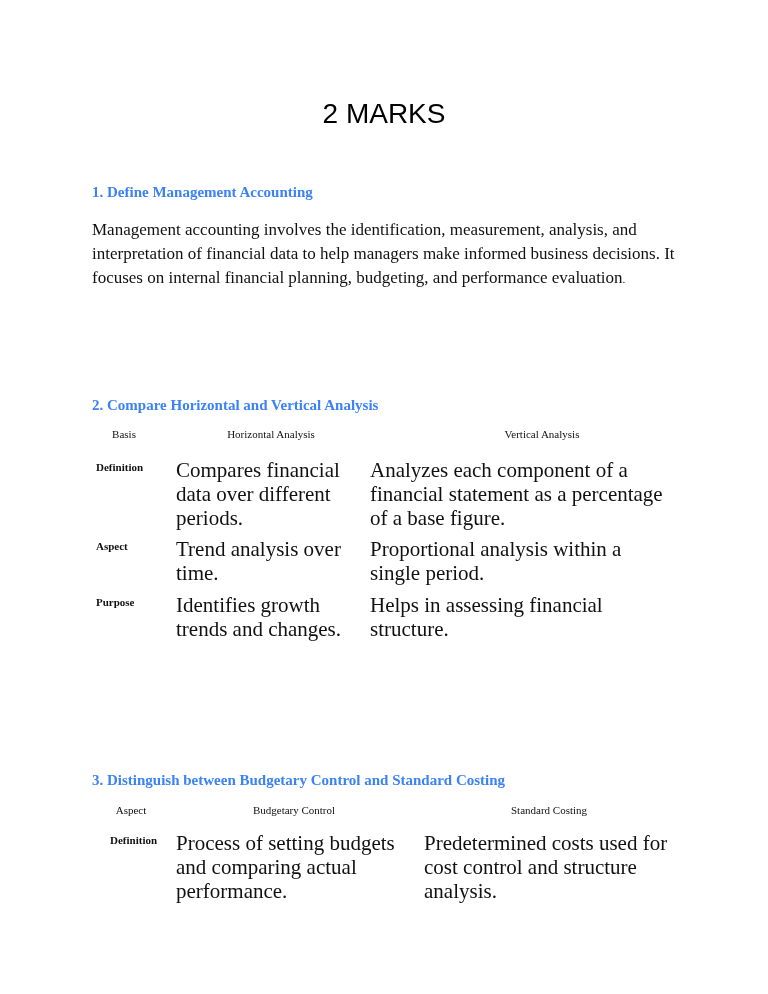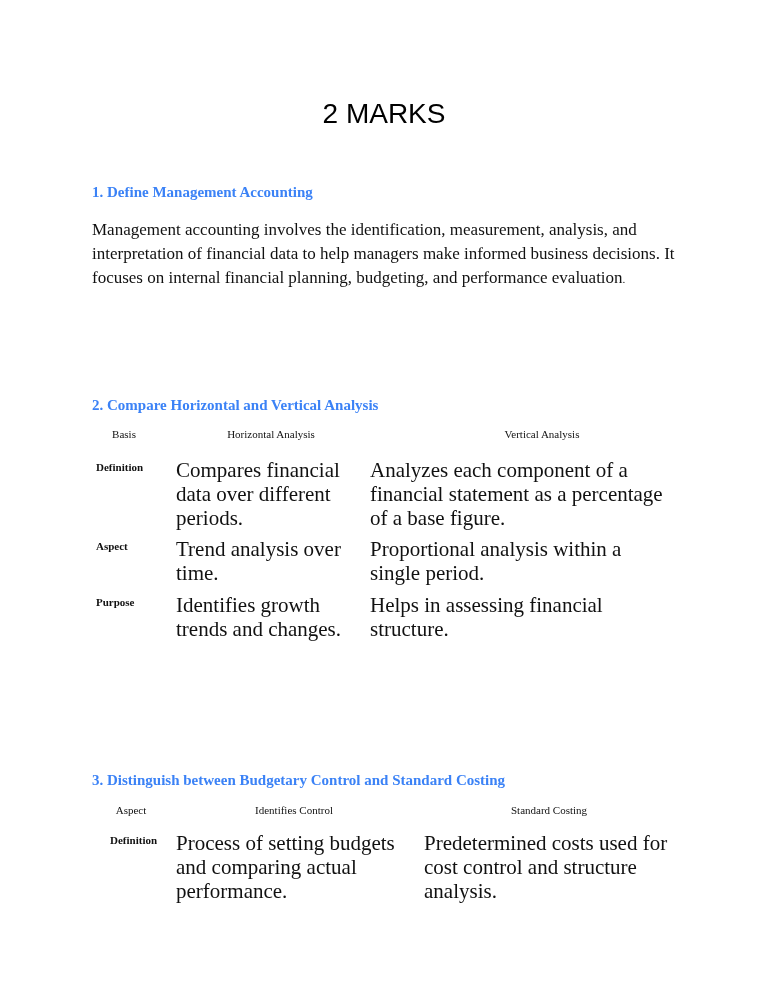--- a/index.html
+++ b/index.html
@@ -39,20 +39,20 @@
   <div>
     <div class="rl" style="top:596px;left:84px">Purpose</div>
     <div class="cell" style="top:593px;left:176px;width:190px">Identifies growth trends and changes.</div>
     <div class="cell" style="top:593px;left:370px;width:300px">Helps in assessing financial structure.</div>
   </div>
 </div>
 
 <div class="h" style="top:772px">3. Distinguish between Budgetary Control and Standard Costing</div>
 <div>
   <div class="th" style="top:804px;left:100px;width:62px">Aspect</div>
-  <div class="th" style="top:804px;left:176px;width:236px">Identifies Control</div>
+  <div class="th" style="top:804px;left:176px;width:236px">Budgetary Control</div>
   <div class="th" style="top:804px;left:424px;width:250px">Standard Costing</div>
   <div>
     <div class="rl" style="top:834px;left:98px">Definition</div>
     <div class="cell" style="top:831px;left:176px;width:240px">Process of setting budgets and comparing actual performance.</div>
     <div class="cell" style="top:831px;left:424px;width:255px">Predetermined costs used for cost control and structure analysis.</div>
   </div>
 </div>
 
 </body></html>

